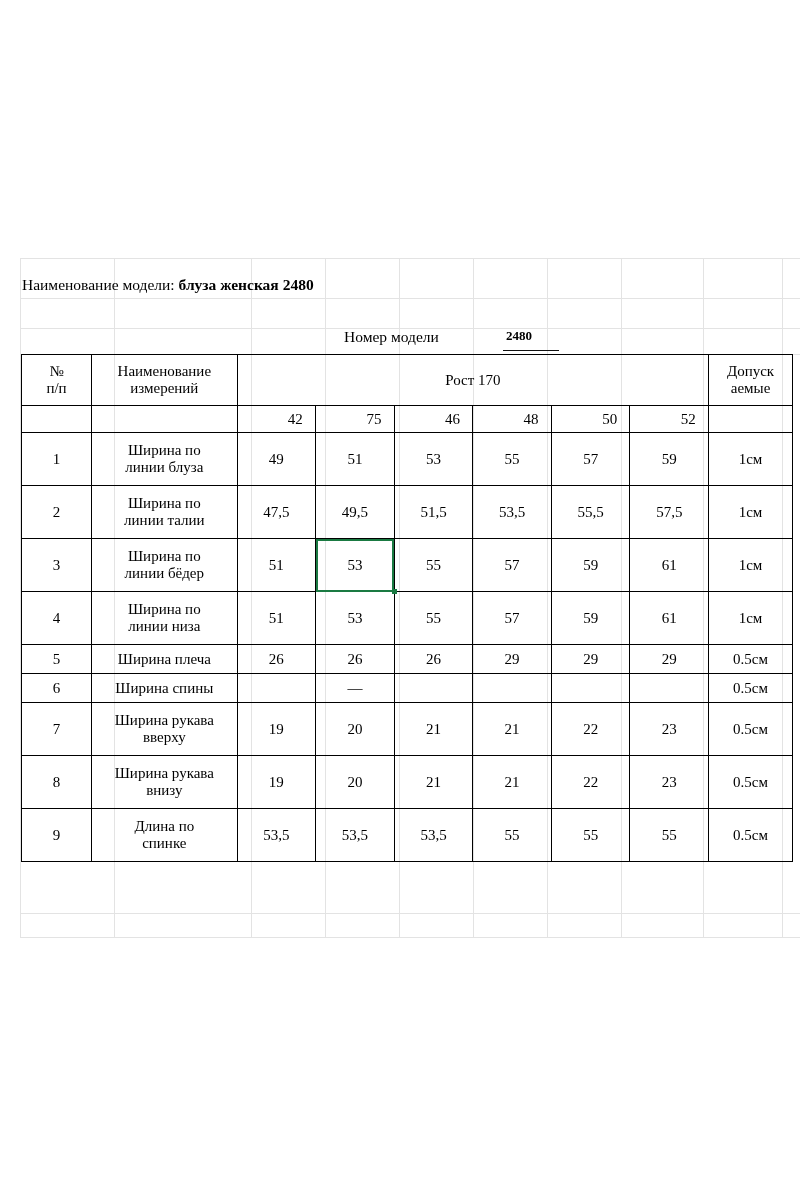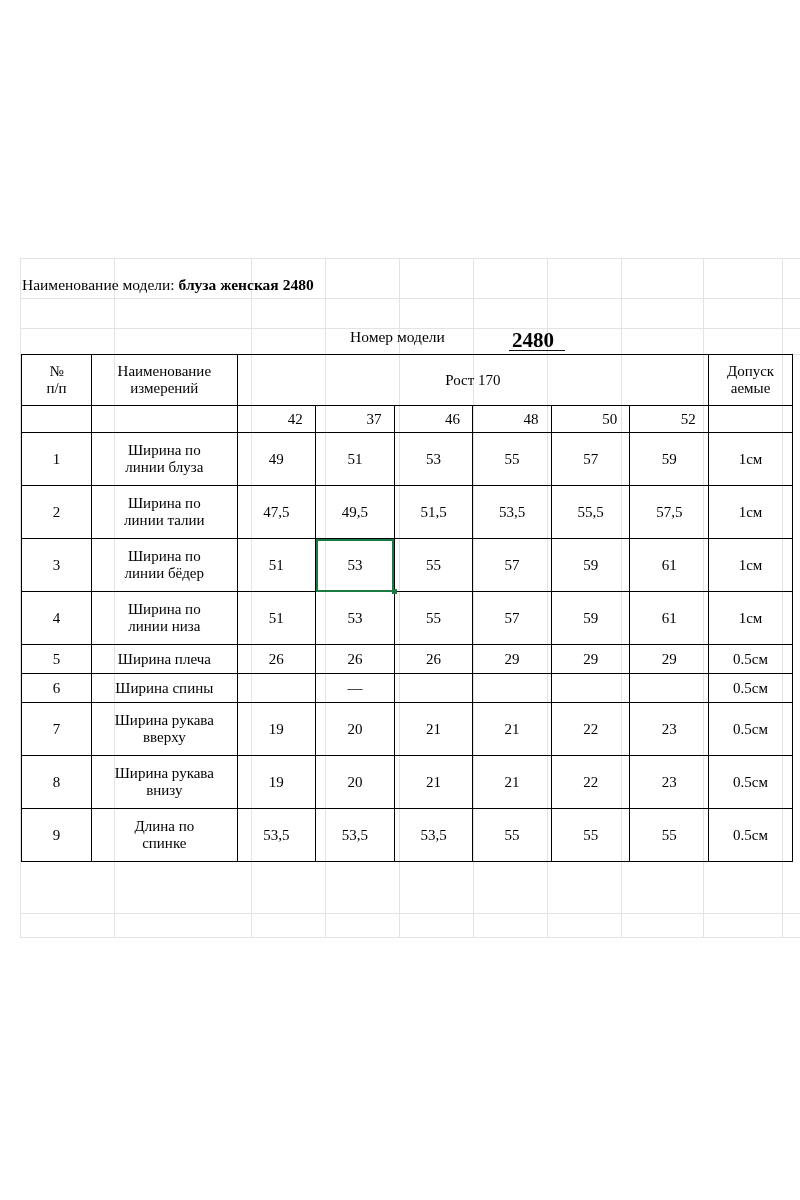--- a/index.html
+++ b/index.html
@@ -54,37 +54,37 @@
     font-size: 15.5px;
     font-weight: bold;
     white-space: nowrap;
   }
   .doc-title .plain {
     font-weight: normal;
   }
 
   .model-no-row {
     position: absolute;
-    left: 10px;
+    left: 4px;
     top: 328px;
     width: 770px;
     height: 26px;
   }
   .model-no-label {
     position: absolute;
     left: 328px;
     top: 0;
     font-size: 15.5px;
     white-space: nowrap;
   }
   .model-no-value {
     position: absolute;
     left: 490px;
     top: 0;
-    font-size: 21px;
+    font-size: 13px;
     font-weight: bold;
     white-space: nowrap;
   }
   .model-no-underline {
     position: absolute;
     left: 487px;
     top: 22px;
     width: 56px;
     height: 1px;
     background: #111;
@@ -202,21 +202,21 @@
         <td colspan="6">Рост 170</td>
         <td>
           <span class="cell-two-line">Допуск</span>
           <span class="cell-two-line">аемые</span>
         </td>
       </tr>
       <tr class="sizes">
         <td></td>
         <td></td>
         <td>42</td>
-        <td>37</td>
+        <td>75</td>
         <td>46</td>
         <td>48</td>
         <td>50</td>
         <td>52</td>
         <td></td>
       </tr>
     <tr class="data-2">
           <td>1</td>
           <td>
             <span class="cell-two-line">Ширина по</span>

